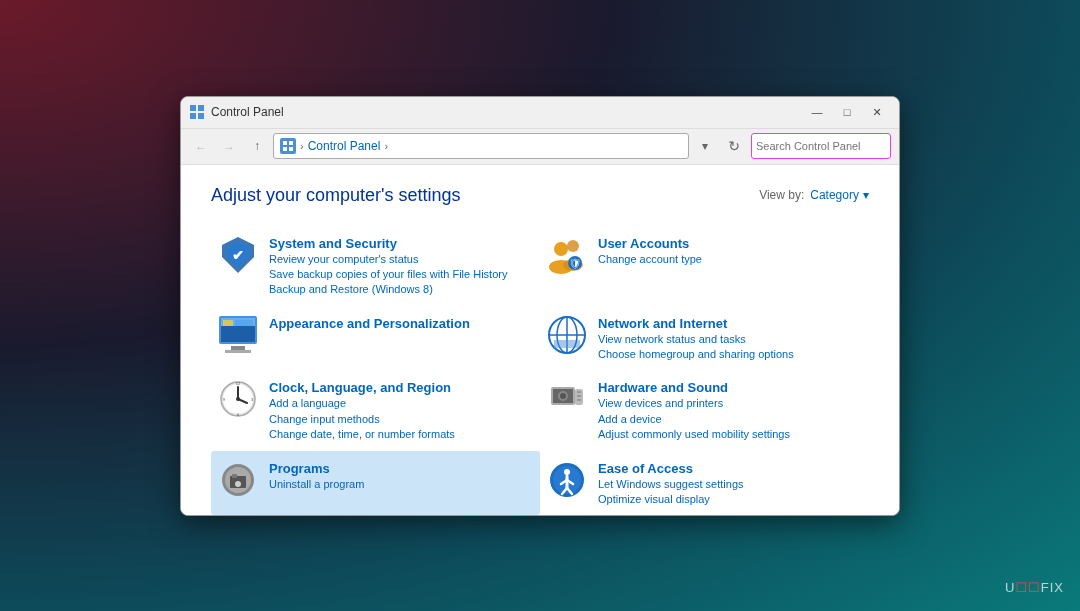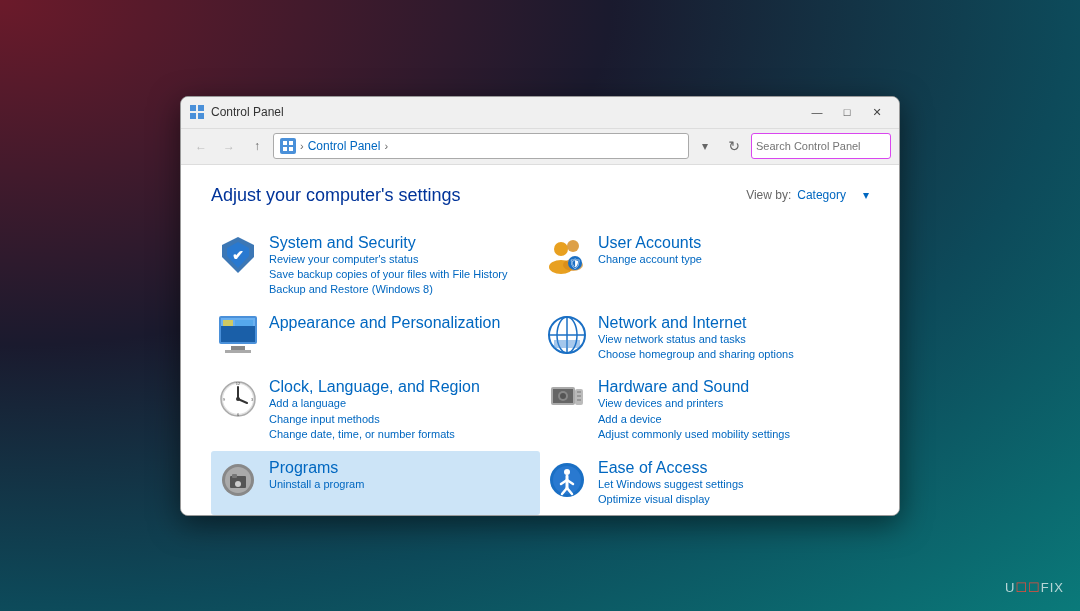--- a/index.html
+++ b/index.html
@@ -193,21 +193,21 @@
       color: #333;
     }
 
     .view-by-label { color: #666; }
 
     .view-by-value {
       color: #0067c0;
       cursor: pointer;
       display: flex;
       align-items: center;
-      gap: 17px;
+      gap: 4px;
     }
 
     .categories-grid {
       display: grid;
       grid-template-columns: 1fr 1fr;
       gap: 0;
     }
 
     .category-item {
       display: flex;
@@ -226,23 +226,23 @@
       display: flex;
       align-items: center;
       justify-content: center;
     }
 
     .category-text {
       flex: 1;
     }
 
     .category-title {
-      font-size: 16px;
+      font-size: 13px;
       color: #0067c0;
-      font-weight: 400;
+      font-weight: 700;
       margin-bottom: 2px;
       cursor: pointer;
     }
 
     .category-link {
       font-size: 11px;
       color: #0067c0;
       cursor: pointer;
       display: block;
       line-height: 1.4;

